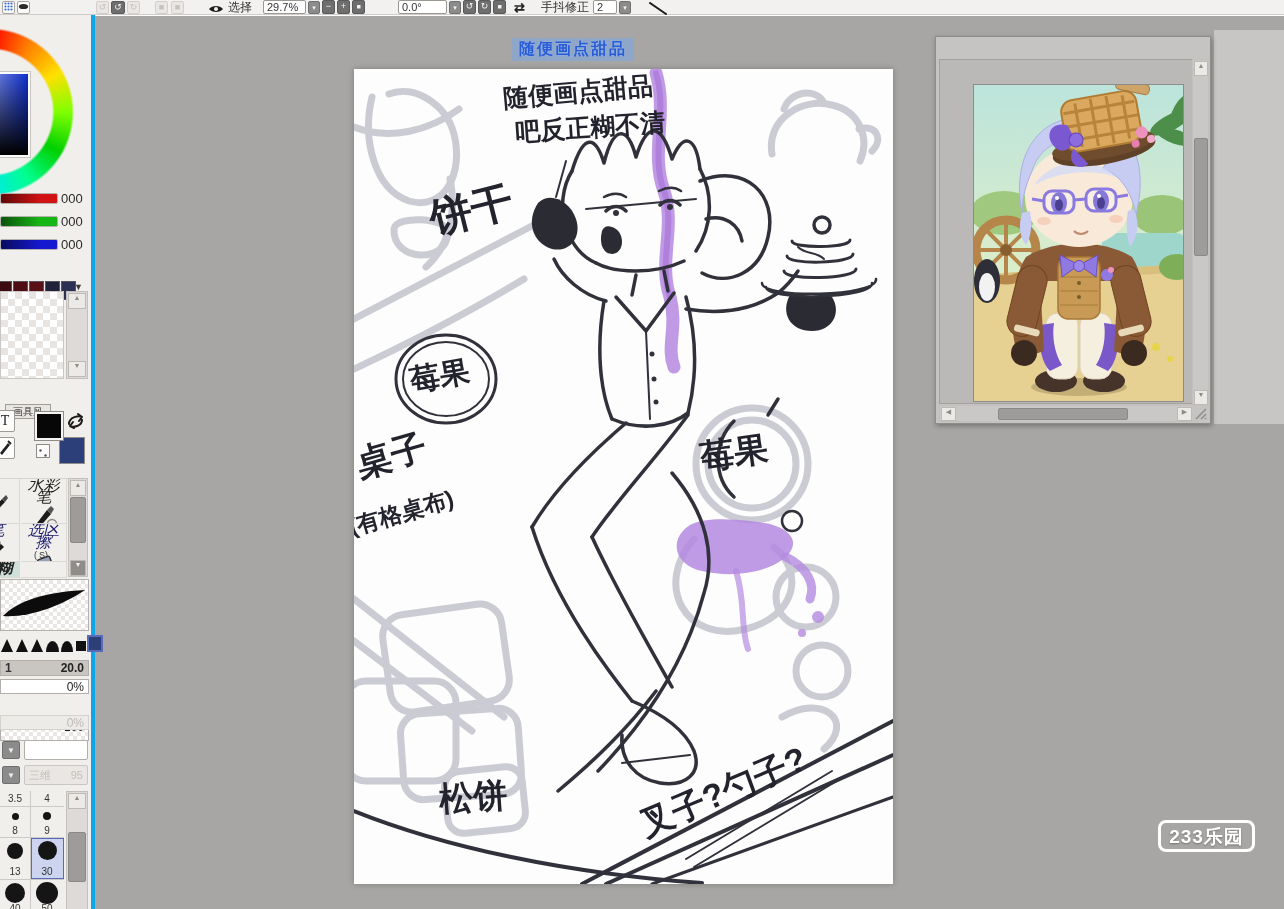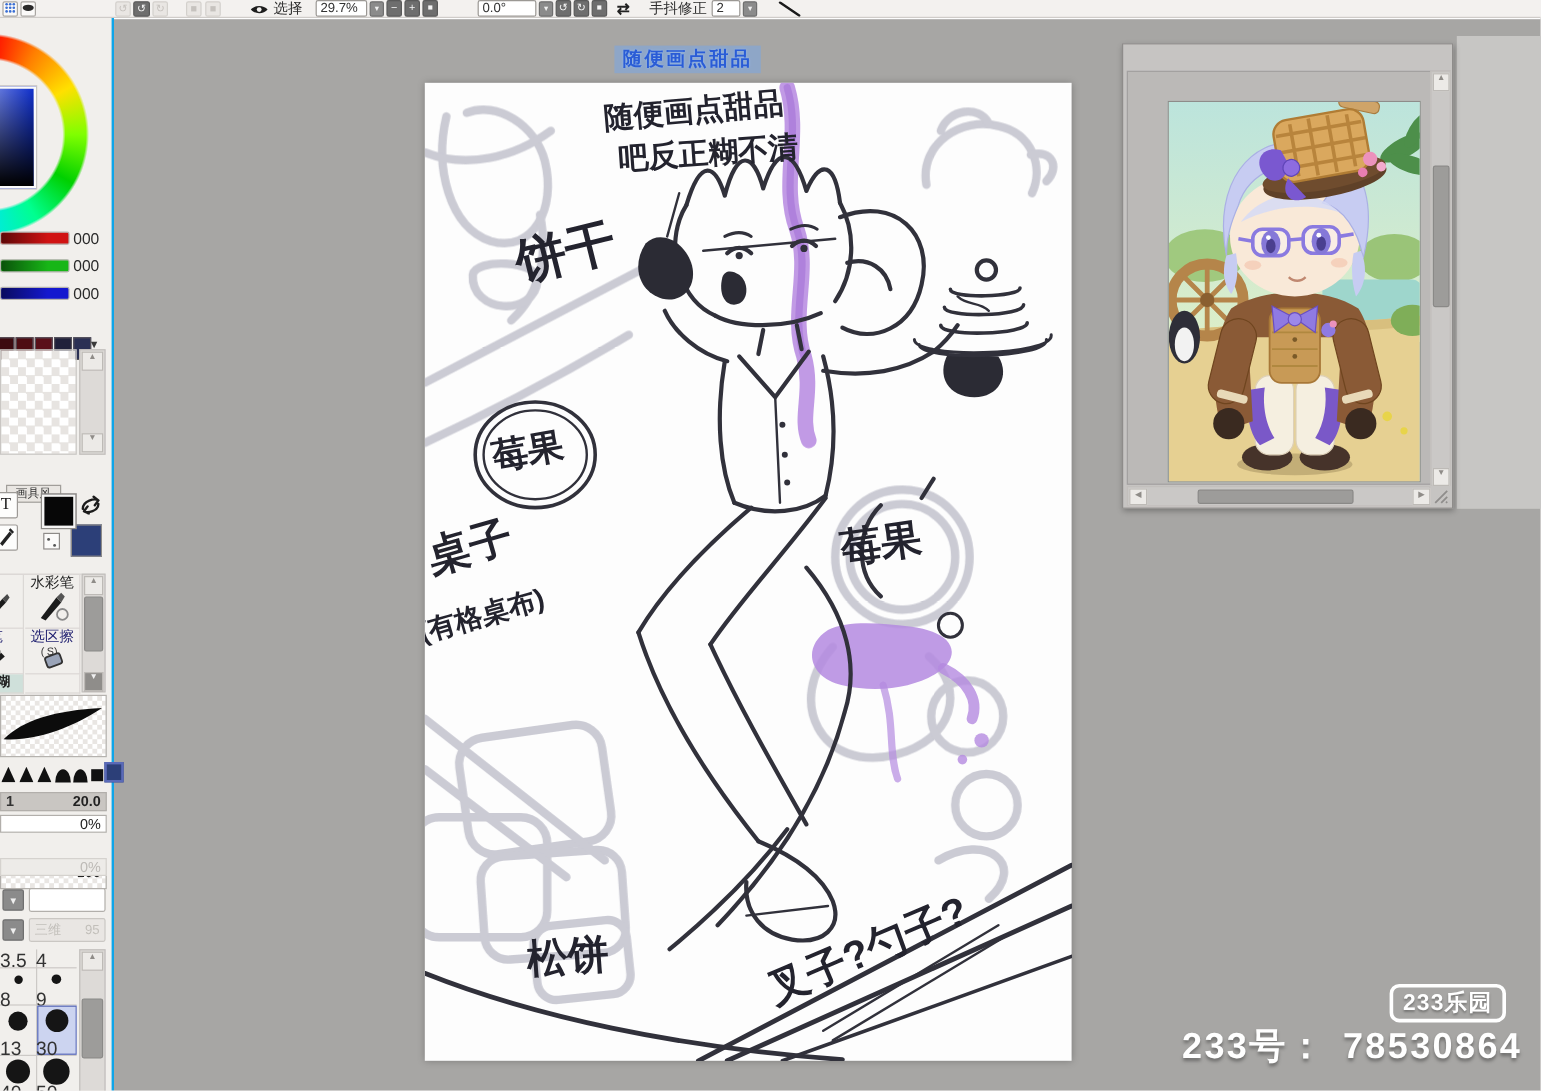--- a/index.html
+++ b/index.html
@@ -15,21 +15,21 @@
   .tbtn-dark { background:#6e6e6e; border-color:#5a5a5a; color:#f4f4f4; }
   .tbtn-dis  { background:#e9e6e3; border-color:#d3d0cc; color:#c6c2be; }
   .tcaret { position:absolute; top:1px; height:13px; width:12px; background:#8b8b8b; border:1px solid #6f6f6f;
             border-radius:2px; color:#efefef; font-size:7px; line-height:12px; text-align:center; }
   .tbox { position:absolute; top:0; height:14px; background:#ffffff; border:1px solid #9b9894; border-radius:2px;
           font-size:11px; color:#333; padding:0 3px; line-height:13px; }
   .tlabel { position:absolute; top:1px; font-size:12px; color:#2e2e2e; line-height:13px; }
   .tglyph { position:absolute; top:0; font-size:12px; color:#222; line-height:15px; }
 
   
-  .sidebar { left:0; top:15px; width:95px; height:894px; background:#f1efec; border-right:2px solid #0ea5e9; z-index:20; }
+  .sidebar { left:0; top:15px; width:95px; height:894px; background:#f1efec; border-right:4px solid #0ea5e9; z-index:20; }
   .wheel { left:-95px; top:12px; width:170px; height:170px; border-radius:50%;
            background:conic-gradient(from 0deg, #f00,#ff8000 30deg,#ffe000 60deg,#80ff00 90deg,#00d000 120deg,#00ff90 150deg,#00e8e8 180deg,#0090ff 210deg,#0010ff 240deg,#8000ff 270deg,#ff00ff 300deg,#ff0080 330deg,#f00 360deg);
            -webkit-mask:radial-gradient(closest-side, transparent 73%, #000 76%, #000 96%, transparent 99%);
            mask:radial-gradient(closest-side, transparent 73%, #000 76%, #000 96%, transparent 99%); }
   .sv-square { left:-58px; top:57px; width:88px; height:85px; border:2px solid #fbfbfb; box-shadow:0 0 0 1px #c7c4c1; }
   .sv-square::before { content:""; position:absolute; inset:0; background:linear-gradient(to right,#fff,rgba(255,255,255,0)); }
   .sv-square::after  { content:""; position:absolute; inset:0; background:linear-gradient(to top,#000,rgba(0,0,0,0)); }
   .rgb-bar { left:0; width:58px; height:11px; border:1px solid #b5b2ae; border-radius:2px; }
   .rgb-bar::after { content:""; position:absolute; inset:0; background:linear-gradient(to right, rgba(0,0,0,.55), rgba(0,0,0,0) 70%); border-radius:2px; }
   .rgb-val { left:61px; width:30px; font-size:13px; color:#2a2a2a; }
@@ -39,29 +39,29 @@
   .scroll-track { background:#dddad7; border:1px solid #c2bfbc; }
   .scroll-btn { background:#eceae7; border:1px solid #bdbab6; color:#8f8c88; font-size:7px; text-align:center; }
   .scroll-thumb { background:#9d9c9a; border:1px solid #8a8987; border-radius:2px; }
   .side-tab { left:5px; top:389px; width:46px; height:15px; background:#e9e6e2; border:1px solid #a19e9a;
               font-size:10px; text-align:center; line-height:13px; color:#333; }
   .mini-btn { width:20px; height:22px; background:#fdfdfc; border:1px solid #9d9a96; border-radius:2px;
               text-align:center; font-size:14px; color:#222; line-height:20px; }
   .tool-grid { left:-26px; top:463px; width:94px; height:99px; border-top:1px solid #d6d3d0; }
   .tool-cell { position:absolute; width:46px; border-right:1px solid #dbd8d5; border-bottom:1px solid #dbd8d5;
                text-align:center; overflow:hidden; }
-  .tool-label { font-size:12px; color:#1d1d6e; line-height:12px; }
+  .tool-label { font-size:16px; color:#1d1d6e; line-height:12px;font-style:italic; }
   .tool-label.k { color:#222; }
   .tip-shape { position:absolute; bottom:2px; background:#111; }
   .slider { left:0; width:89px; border:1px solid #b2afab; font-size:12px; color:#222; text-align:right; padding:0 4px; line-height:14px; }
   .dd-btn { width:18px; height:18px; background:#8b8b8b; border:1px solid #6f6f6f; border-radius:2px;
             color:#efefef; font-size:8px; text-align:center; line-height:17px; }
   .size-grid-line { background:#ccc9c6; }
   .dot { border-radius:50%; background:#151515; position:absolute; }
-  .size-lbl { position:absolute; width:100%; font-size:16px; color:#333; }
+  .size-lbl { position:absolute; width:100%; text-align:center; font-size:10px; color:#333; }
 
   
   .workspace { left:95px; top:15px; width:1189px; height:894px; background:#a7a6a4; border-top:1px solid #fdfdfd; z-index:1; }
   .right-strip { left:1214px; top:30px; width:70px; height:394px; background:#c7c6c4; z-index:2; }
   .canvas { left:354px; top:69px; width:539px; height:815px; background:#fdfdfd; box-shadow:0 0 6px rgba(0,0,0,.25); z-index:5; }
   .canvas-title { left:512px; top:38px; padding:1px 7px; font-size:16px; font-weight:bold; letter-spacing:2px;
                   color:#2a5cd6; background:rgba(122,166,228,.55); text-shadow:0 0 2px rgba(150,190,250,.9); z-index:6; }
 
   
   .fwin { left:935px; top:36px; width:276px; height:388px; background:#c6c4c2; border:1px solid #8e8c8a;
@@ -509,17 +509,14 @@
       <div class="abs scroll-btn" style="left:237px;top:1px;width:15px;height:14px">▶</div>
     </div>
     <div class="abs" style="left:256px;top:368px;width:17px;height:17px">
       <svg width="17" height="17" viewBox="0 0 17 17">
           <path d="M14,4 L4,14 M14,9 L9,14 M14,13 L13,14" stroke="#8f8d8b" stroke-width="1.5"></path>
         </svg>
     </div>
   </div>
 
   <div class="abs wm-logo">233乐园</div>
-  <div class="abs wm-id">
-    <span>233号：</span><span style="margin:0">78530864</span>
-  </div>
 
 </div>
 
 </body></html>

